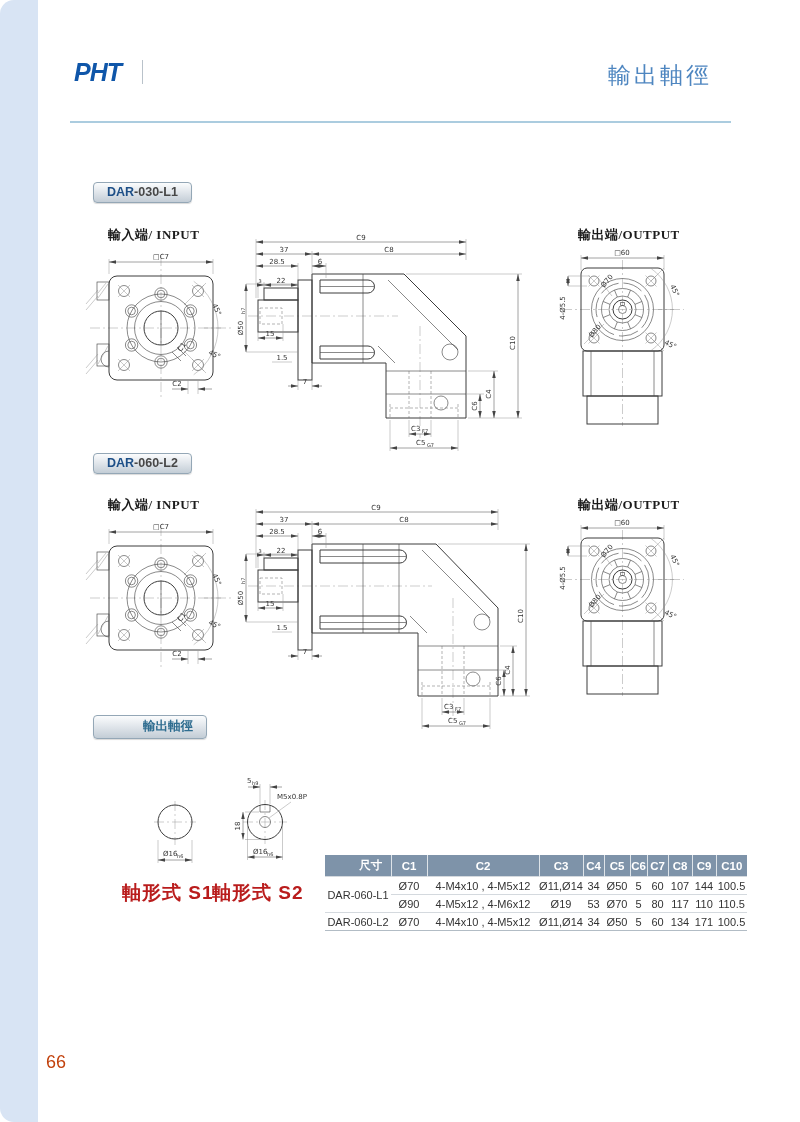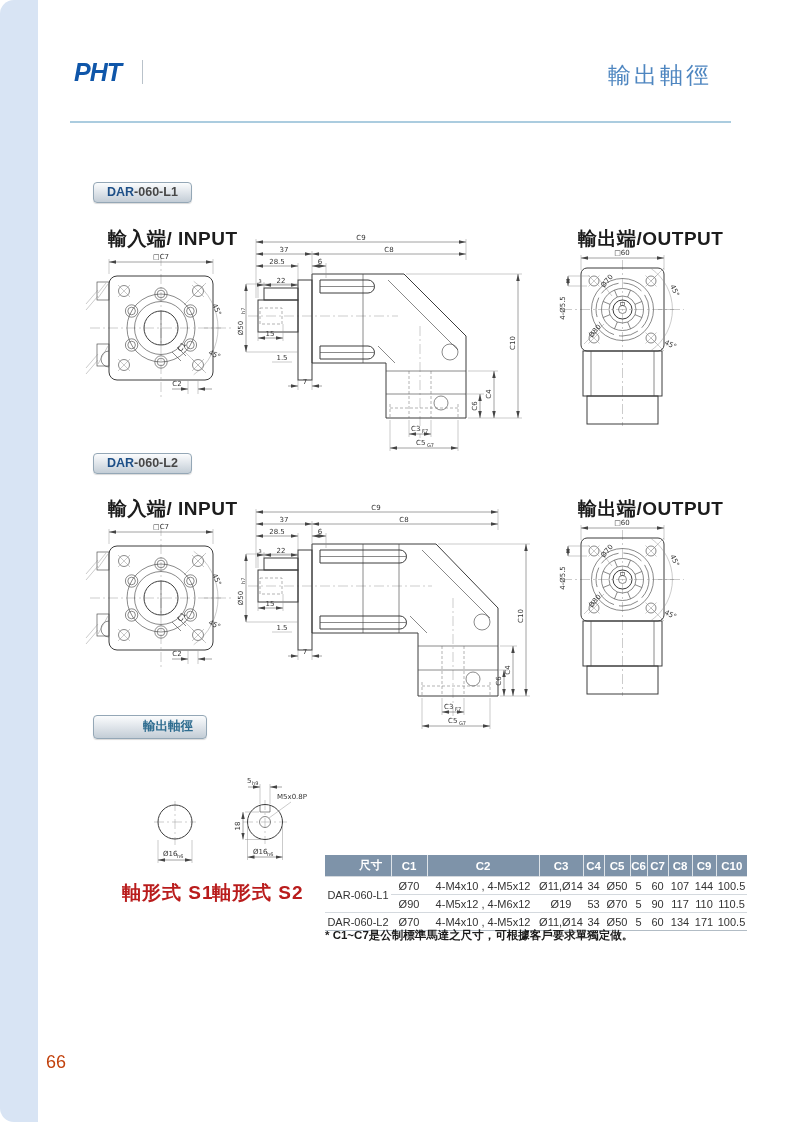--- a/index.html
+++ b/index.html
@@ -14,21 +14,21 @@
   .page-title{position:absolute;left:608px;top:60px;font-size:23px;color:#4e86c0;letter-spacing:3px;}
   .hdr-rule{position:absolute;left:70px;top:121px;width:661px;height:2px;background:#abccdf;}
   
   .badge{position:absolute;padding:2px 13px 3px 13px;border-radius:4px;
          background:linear-gradient(#fbfcfd,#e2e7ec 45%,#c3cdd6);
          border:1px solid #94a7b6;box-shadow:0 1px 1px rgba(0,0,0,.15);
          font-size:12.5px;font-weight:700;}
   .b-blue{color:#1d4f87;}
   .b-dark{color:#474747;}
   .b-teal{color:#2f6d90;margin-left:36px;}
-  .dlabel{position:absolute;font-size:19px;font-weight:600;color:#1c1c1c;letter-spacing:.5px;}
+  .dlabel{position:absolute;font-size:13px;font-weight:600;color:#1c1c1c;letter-spacing:.5px;font-family:Liberation Serif, serif;}
   .shaft-label{position:absolute;font-size:19px;font-weight:700;color:#b91c1c;letter-spacing:1px;}
   
   svg.draw{position:absolute;overflow:visible;}
   .ol{fill:none;stroke:#3c3c3c;stroke-width:1;}
   .tl{fill:none;stroke:#4a4a4a;stroke-width:.65;}
   .dim{fill:none;stroke:#555;stroke-width:.55;}
   .ext{fill:none;stroke:#8a8a8a;stroke-width:.45;}
   .cl{fill:none;stroke:#999;stroke-width:.5;stroke-dasharray:10 3 2 3;}
   .hid{fill:none;stroke:#666;stroke-width:.5;stroke-dasharray:3 2;}
   .dline{marker-start:url(#arr);marker-end:url(#arr);}
@@ -60,21 +60,21 @@
 
 <div class="page">
   <div class="strip"></div>
 
   <div class="logo">PHT</div>
   <div class="hdr-div"></div>
   <div class="page-title">輸出軸徑</div>
   <div class="hdr-rule"></div>
 
   <div class="badge" style="left:93px;top:182px">
-    <span class="b-blue">DAR</span><span class="b-dark">-060-L1</span>
+    <span class="b-blue">DAR</span><span class="b-dark">-030-L1</span>
   </div>
   <div class="dlabel" style="left:108px;top:226px">輸入端/ INPUT</div>
   <div class="dlabel" style="left:578px;top:226px">輸出端/OUTPUT</div>
 
   <svg class="draw" style="left:84px;top:248px" width="150" height="150" viewBox="0 0 150 150">
     <g>
       <line class="cl" x1="6" y1="80" x2="148" y2="80"></line>
         <line class="cl" x1="77" y1="8" x2="77" y2="150"></line>
       <rect class="ol" x="25" y="28" width="104" height="104" rx="8"></rect>
       <g class="tl">
@@ -617,36 +617,35 @@
         <td>144</td>
         <td>100.5</td>
       </tr>
       <tr>
         <td>Ø90</td>
         <td>4-M5x12 , 4-M6x12</td>
         <td>Ø19</td>
         <td>53</td>
         <td>Ø70</td>
         <td>5</td>
-        <td>90</td>
+        <td>80</td>
         <td>117</td>
         <td>110</td>
         <td>110.5</td>
       </tr>
       <tr>
         <td>DAR-060-L2</td>
         <td>Ø70</td>
         <td>4-M4x10 , 4-M5x12</td>
         <td>Ø11,Ø14</td>
         <td>34</td>
         <td>Ø50</td>
         <td>5</td>
         <td>60</td>
         <td>134</td>
         <td>171</td>
         <td>100.5</td>
       </tr>
     </tbody>
   </table>
 
-  <div class="note">* C1~C7是公制標準馬達之尺寸，可根據客戶要求單獨定做。</div>
   <div class="page-num">66</div>
 </div>
 
 </body></html>

